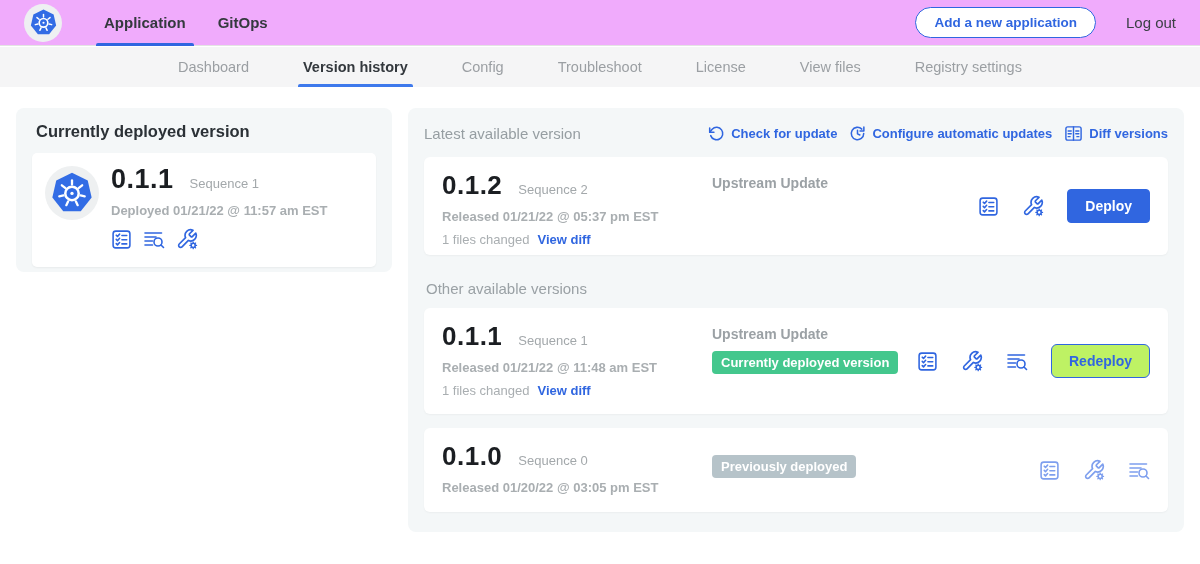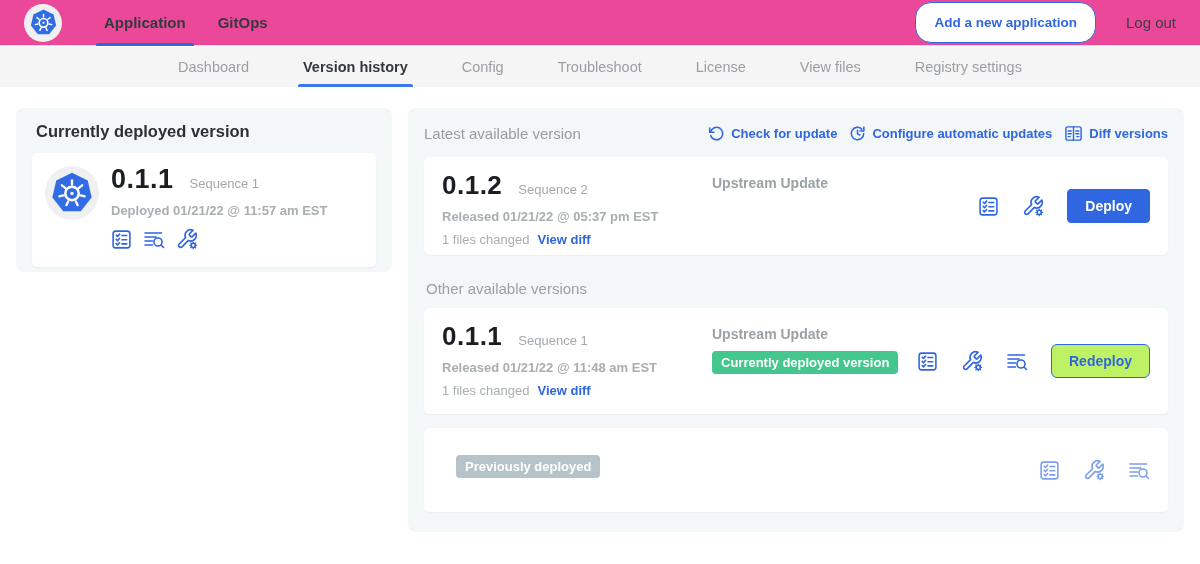--- a/index.html
+++ b/index.html
@@ -6,30 +6,30 @@
     --accent:#3066e0; --brand:#326ce5; --green:#44c78d; --gray-badge:#b6c3c9;
     --panel:#f4f7f8; --subnav:#f5f5f6; --textdark:#2e3338; --gray:#9aa0a4; --lightgray:#b3b8bb;
   }
   *{box-sizing:border-box;margin:0;padding:0}
   html,body{width:1200px;height:564px;overflow:hidden;background:#fff;
     font-family:"Liberation Sans","DejaVu Sans",sans-serif;color:var(--textdark);}
   .icon{display:inline-flex;align-items:center;justify-content:center;line-height:0}
   svg{display:block}
 
   
-  .header{position:absolute;top:0;left:0;width:1200px;height:46px;background:#ec4899;
+  .header{position:absolute;top:0;left:0;width:1200px;height:46px;background:#f0abfc;
     border-bottom:1px solid #e3e3e3;display:flex;align-items:center;padding:0 24px;}
   .logo-plate{width:38px;height:38px;border-radius:50%;background:#eef0f2;display:flex;
     align-items:center;justify-content:center;margin-right:26px;flex:0 0 auto}
   .htab{position:relative;height:46px;line-height:46px;padding:0 16px;font-size:15px;
     font-weight:700;color:#34393e;cursor:pointer}
   .htab.active::after{content:"";position:absolute;left:8px;right:8px;bottom:0;height:3px;
     background:var(--accent);border-radius:2px 2px 0 0}
   .hspacer{flex:1}
-  .pill-btn{height:41px;padding:0 18px;border:1.5px solid var(--accent);border-radius:16px;
+  .pill-btn{height:31px;padding:0 18px;border:1.5px solid var(--accent);border-radius:16px;
     background:#fff;color:var(--accent);font-size:13.5px;font-weight:700;cursor:pointer;
     font-family:inherit}
   .logout{margin-left:30px;font-size:15px;font-weight:500;color:#3a3f44;cursor:pointer}
 
   
   .subnav{position:absolute;top:47px;left:0;width:1200px;height:40px;background:var(--subnav);
     display:flex;justify-content:center;align-items:flex-start}
   .stab{position:relative;line-height:40px;padding:0 27px;font-size:14.5px;color:#9b9fa3;cursor:pointer}
   .stab.active{color:#33383d;font-weight:700}
   .stab.active::after{content:"";position:absolute;left:22px;right:22px;bottom:0;height:3px;
@@ -312,20 +312,27 @@
       <span class="icon">
         <svg width="22" height="21" viewBox="0 0 22 20">
             <use href="#i-logs"></use>
           </svg>
         </span>
       <button class="btn outline">Redeploy</button>
     </div>
   </div>
 
   <div class="vrow row-010">
+    <div class="vcol1">
+      <div class="vline">
+        <span class="vnum">0.1.0</span>
+        <span class="vseq">Sequence 0</span>
+      </div>
+      <div class="vreleased">Released 01/20/22 @ 03:05 pm EST</div>
+    </div>
     <div class="vcol2">
       <span class="badge gray">Previously deployed</span>
     </div>
     <div class="vcol3 light">
       <span class="icon">
         <svg width="21" height="21" viewBox="0 0 20 20">
             <use href="#i-checklist"></use>
           </svg>
         </span>
       <span class="icon">

